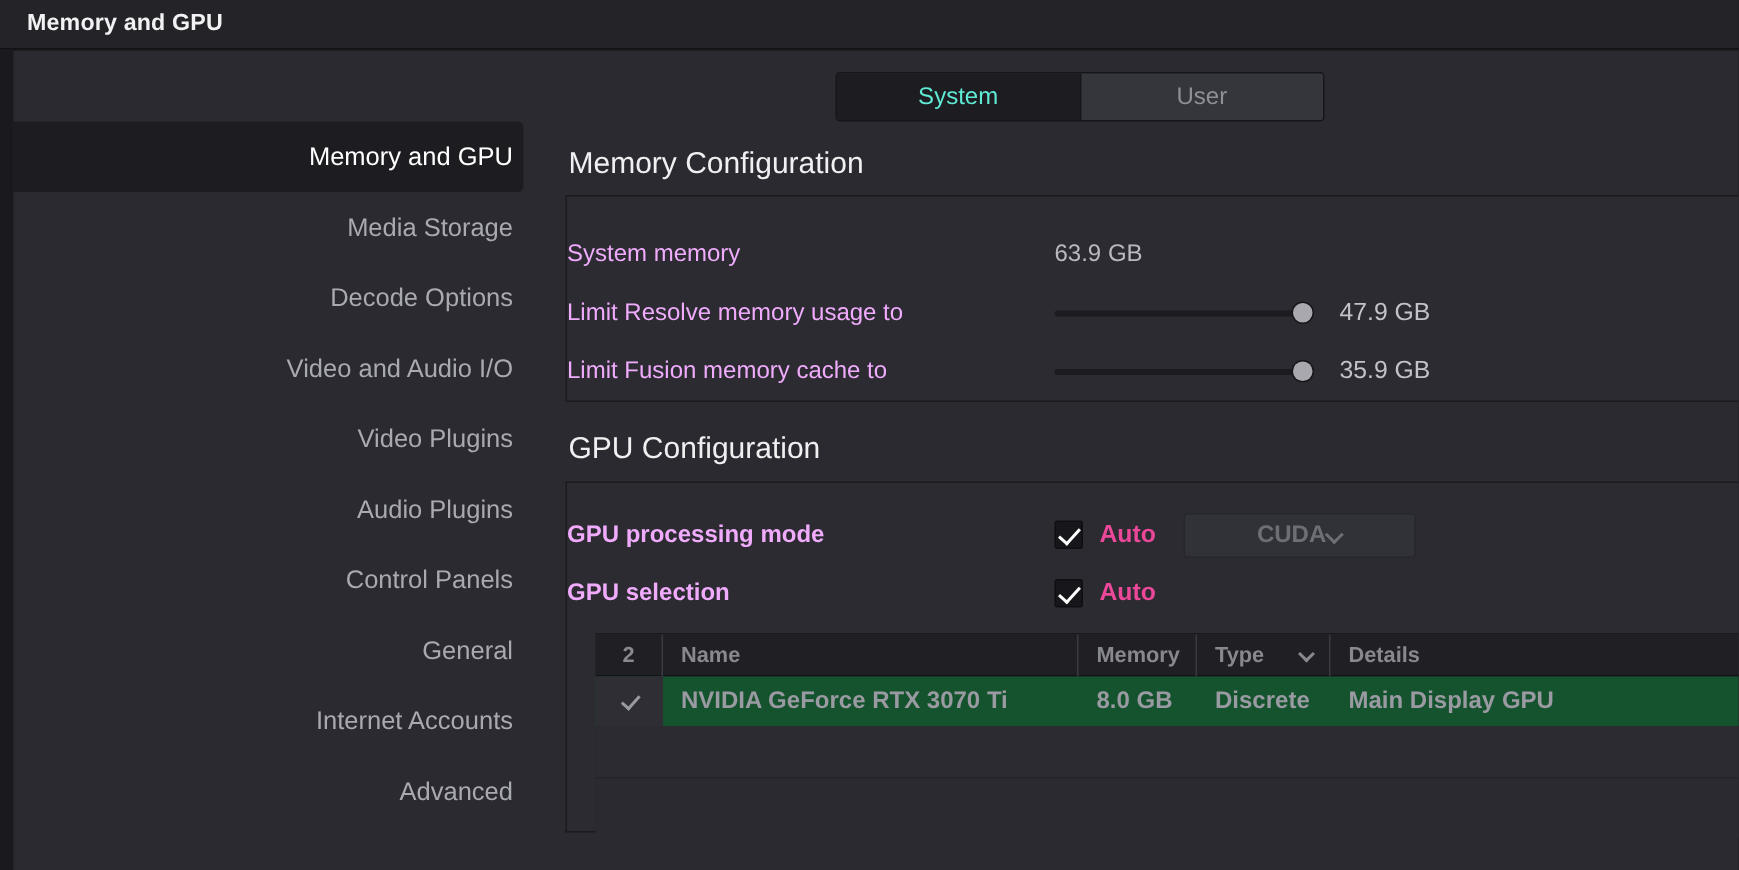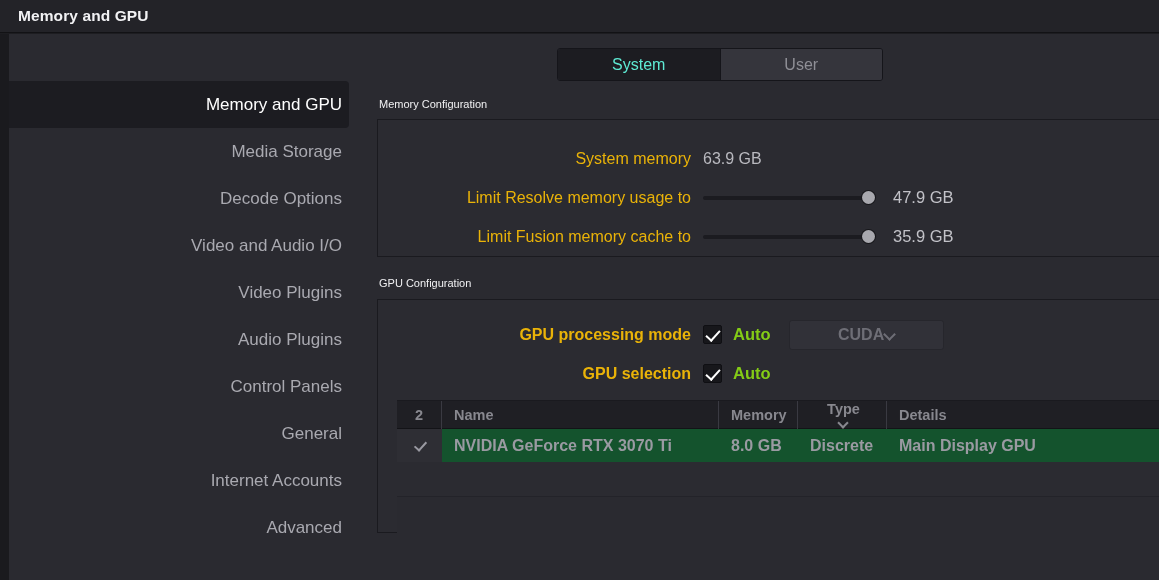--- a/index.html
+++ b/index.html
@@ -65,38 +65,38 @@
     border-radius:0 4px 4px 0;
     margin-right:11px;
     padding-right:7px;
   }
 
   
   .content{
     position:absolute; left:351px; top:47px; right:0; bottom:0;
   }
   .section-title{
-    color:#f0f0f2; font-size:11px;
+    color:#f0f0f2; font-size:20px;
     padding:17px 0 0 19px;
   }
   .panel{
     margin-left:17px;
     border:1px solid #1a1a1f;
     border-right:none;
     background:#2b2b31;
   }
 
   
   .row{
     display:flex; align-items:center;
     height:39px;
   }
   .row-label{
-    width:325px; text-align:right;
-    color:#eab308; font-size:16px;
+    width:325px; 
+    color:#f0abfc; font-size:16px;
     padding-right:12px;
   }
   .row-value{
     color:#b9b9bf; font-size:16px;
   }
 
   
   .slider{
     position:relative; width:170px; height:16px;
     display:flex; align-items:center;
@@ -126,21 +126,21 @@
   }
   .cbox::after{
     content:"";
     position:absolute; left:5px; top:1px;
     width:6px; height:12px;
     border:solid #ffffff;
     border-width:0 2.6px 2.6px 0;
     transform:rotate(42deg);
   }
   .cbox-label{
-    margin-left:11px; color:#84cc16; font-size:16.5px;
+    margin-left:11px; color:#ec4899; font-size:16.5px;
   }
 
   
   .dropdown{
     margin-left:18px;
     width:155px; height:30px;
     background:#313138;
     border:1px solid #26262c;
     border-radius:3px;
     display:flex; align-items:center; justify-content:center;
@@ -171,21 +171,21 @@
   }
   .th{
     height:28px; display:flex; align-items:center;
     padding-left:12px;
     border-right:1px solid #3a3a42;
     position:relative;
   }
   .th.c-check{ width:45px; justify-content:center; padding-left:0; }
   .th.c-name{ width:277px; }
   .th.c-mem{ width:79px; }
-  .th.c-type{ width:89px; justify-content:space-between; padding-right:9px;flex-direction:column; }
+  .th.c-type{ width:89px; justify-content:space-between; padding-right:9px; }
   .th.c-det{ flex:1; border-right:none; }
   .th .chev{ width:11px; height:11px; }
   .th .chev::after{ border-color:#88888f; width:6px; height:6px; }
 
   .trow{
     display:flex; height:33px; align-items:center;
     color:#9a9aa2; font-size:16px;
     background:#14532d;
   }
   .td{ display:flex; align-items:center; padding-left:12px; }

